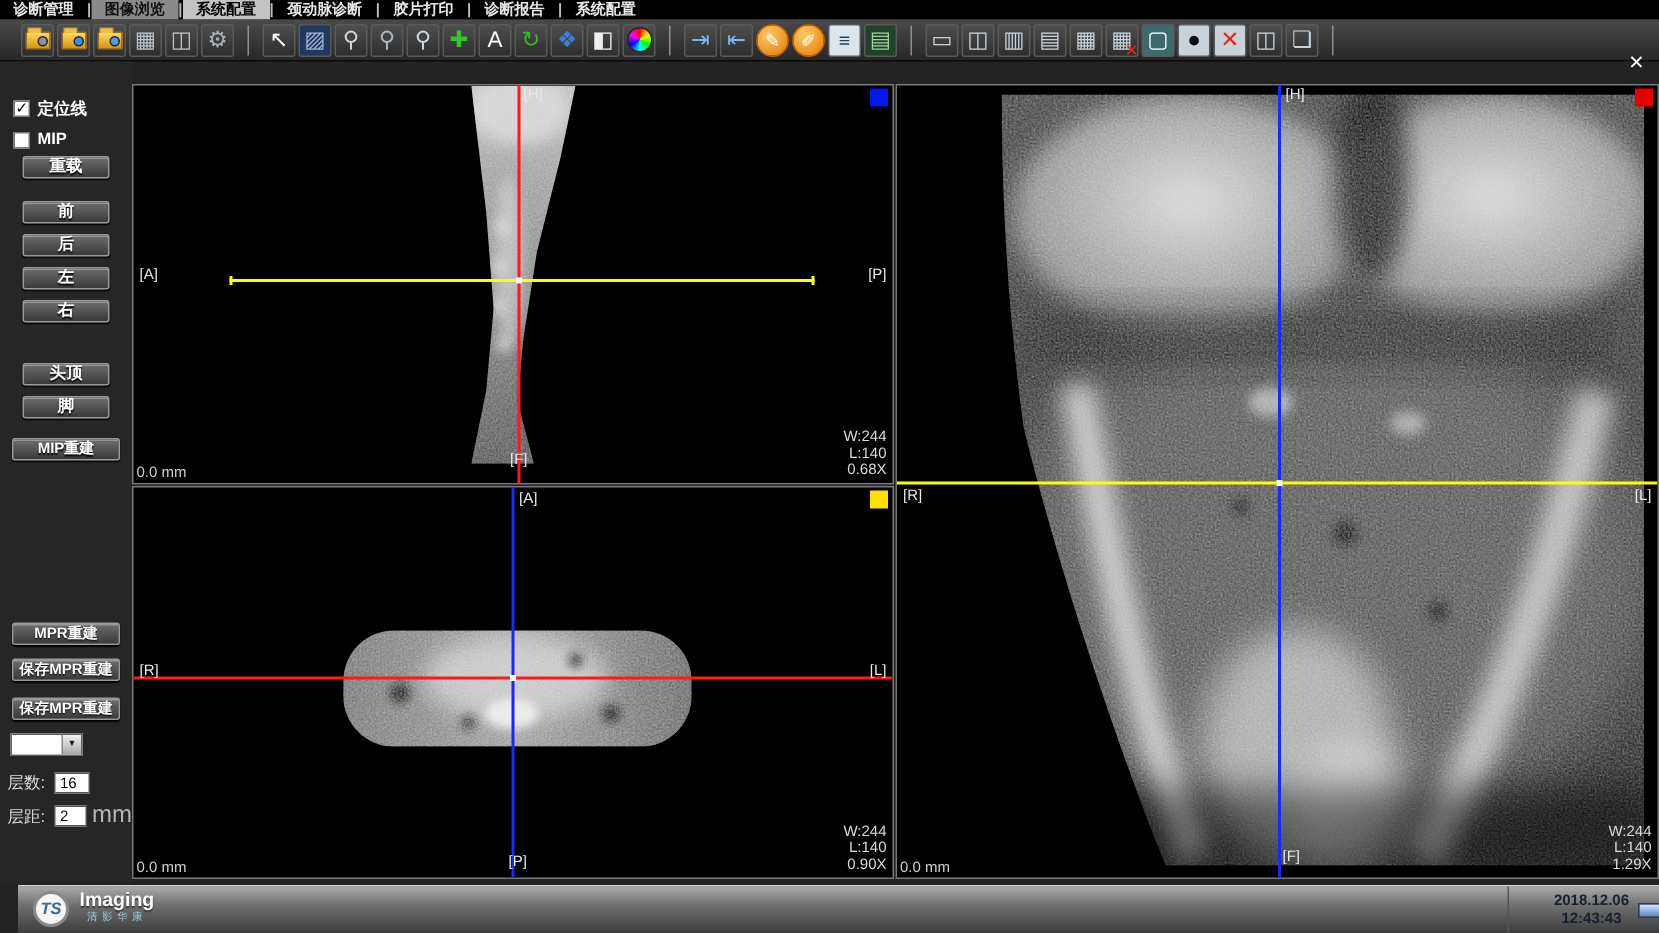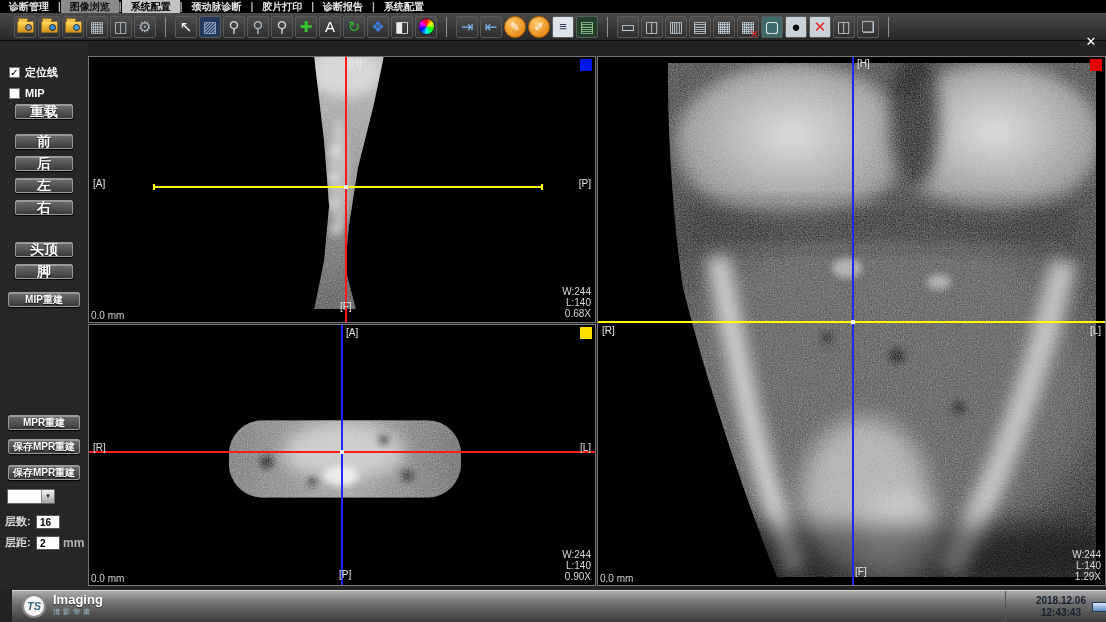--- a/index.html
+++ b/index.html
@@ -38,33 +38,33 @@
     width:16px;height:16px;text-align:center;line-height:16px;cursor:default;}
 
   
   .sidebar{position:absolute;left:0;top:41px;width:88px;height:549px;background:#262626;padding-top:24px;}
   .chk{display:flex;align-items:center;gap:5px;color:#fff;font-size:11px;font-weight:bold;margin:0 0 0 9px;}
   .chk + .chk{margin-top:7px;}
   .box{width:11px;height:11px;background:#fff;border:1px solid #777;flex:none;
     display:flex;align-items:center;justify-content:center;font-size:10px;color:#000;font-weight:bold;}
   .sbtn{display:block;width:58px;height:15px;margin:7px auto 0;cursor:default;
     background:linear-gradient(#6e6e6e,#3a3a3a);border:1px solid #9a9a9a;border-radius:2px;
-    color:#fff;font-size:14px;font-weight:bold;line-height:13px;text-align:center;
+    color:#fff;font-size:11px;font-weight:bold;line-height:13px;text-align:center;
     box-shadow:inset 0 1px 0 rgba(255,255,255,.3), 0 1px 1px #000;
     text-shadow:0 1px 1px #000;white-space:nowrap;overflow:hidden;}
   .sbtn.wide{width:72px;font-size:10px;}
   .dd{width:48px;height:15px;background:#fff;border:1px solid #666;margin:9px 0 0 7px;position:relative;}
   .dd .ddbtn{position:absolute;right:0;top:0;width:13px;height:13px;
     background:linear-gradient(#f2f2f2,#a8a8a8);border-left:1px solid #888;
     font-size:6px;text-align:center;line-height:13px;color:#222;}
-  .frow{display:flex;align-items:center;margin:10px 0 0 5px;gap:3px;color:#ddd;font-size:11px;font-weight:bold;}
+  .frow{display:flex;align-items:center;margin:10px 0 0 5px;gap:3px;color:#ddd;font-size:11px;}
   .frow .flabel{width:28px;flex:none;}
   .frow .fval{width:24px;height:14px;background:#fff;color:#000;font-size:10px;
     line-height:14px;padding-left:3px;border:1px solid #555;}
-  .frow .funit{color:#b5b5b5;font-size:12px;}
+  .frow .funit{color:#b5b5b5;font-size:16px;}
 
   
   .vp{position:absolute;background:#000;border:1px solid #787878;overflow:hidden;}
   #vp-sag{left:88px;top:56px;width:508px;height:267px;}
   #vp-ax {left:88px;top:324px;width:508px;height:262px;}
   #vp-cor{left:597px;top:56px;width:509px;height:530px;}
   .vp svg{position:absolute;left:0;top:0;width:100%;height:100%;}
   .vline{position:absolute;top:0;bottom:0;width:2px;}
   .hline{position:absolute;height:2px;left:0;right:0;}
   .hline.partial{right:auto;}
@@ -82,21 +82,21 @@
   #vp-cor .olab.t{left:259px;top:1px;}  #vp-cor .olab.l{left:4px;top:268px;}
   #vp-cor .olab.r{right:4px;top:268px;} #vp-cor .olab.b{left:257px;bottom:8px;}
 
   
   .statusbar{position:absolute;left:12px;top:590px;width:100%;height:32px;
     background:linear-gradient(#ababab,#707070 40%,#3c3c3c);border-top:1px solid #d6d6d6;}
   .slogo{position:absolute;left:10px;top:3px;display:flex;gap:7px;align-items:center;}
   .logoc{width:24px;height:24px;border-radius:50%;background:#f5f5f5;border:2px solid #8a8a8a;
     color:#3f6a85;font-weight:bold;font-size:11px;font-style:italic;
     display:flex;align-items:center;justify-content:center;}
-  .brandcol{display:flex;flex-direction:column;line-height:12px;}
+  .brandcol{display:flex;flex-direction:column;line-height:12px;text-align:center;}
   .brand{color:#fff;font-size:13px;font-weight:bold;text-shadow:0 1px 1px #333;}
   .brandsub{color:#9fc6dc;font-size:7px;letter-spacing:3px;}
   .sdivider{position:absolute;right:112px;top:0;width:1px;height:100%;background:#555;}
   .stime{position:absolute;right:32px;top:4px;text-align:center;color:#16212e;
     font-size:10px;font-weight:bold;line-height:12px;}
   .sicon{position:absolute;right:10px;top:11px;width:16px;height:10px;
     background:linear-gradient(#d8e9ff,#5a87c0);border:1px solid #2b3c55;}
 </style>
 </head>
 <body>

